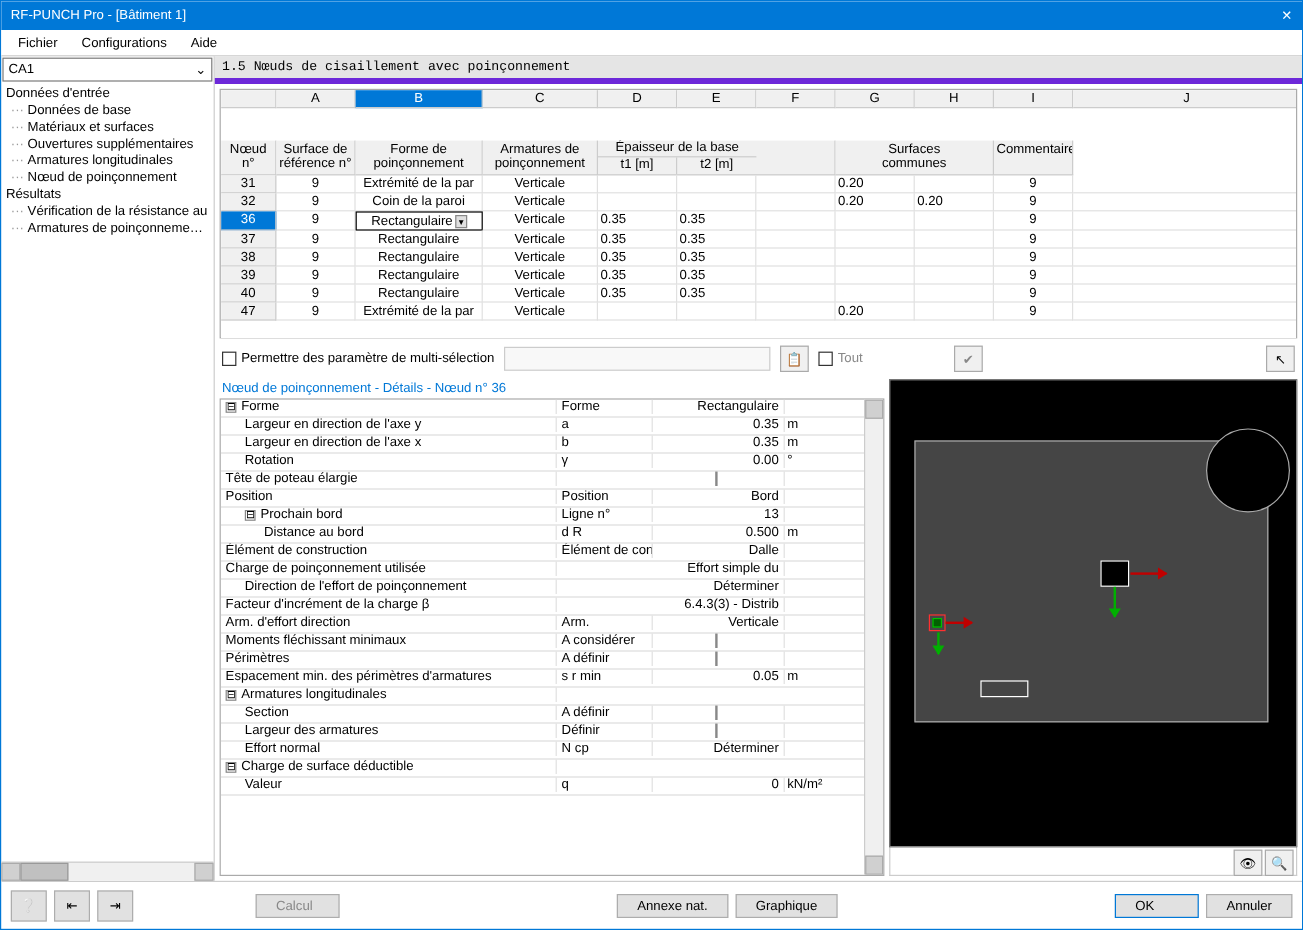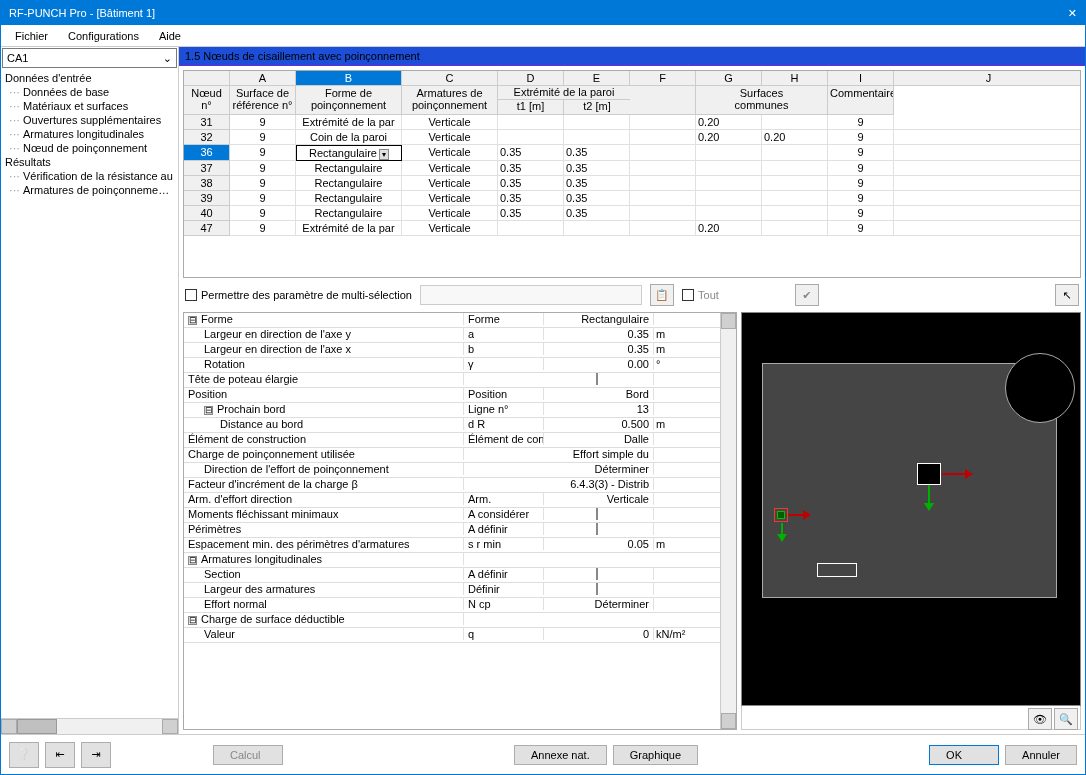--- a/index.html
+++ b/index.html
@@ -13,21 +13,21 @@
 .left-pane { width: 178px; border-right: 1px solid #ccc; display: flex; flex-direction: column; }
 .combo { border: 1px solid #7a7a7a; height: 20px; margin: 1px; display: flex; align-items: center; justify-content: space-between; padding: 0 4px; background: #fff; }
 .tree { flex: 1; padding: 2px 4px; overflow: hidden; }
 .tree-root { font-weight: normal; padding: 1px 0; }
 .tree-child { padding: 1px 0 1px 18px; position: relative; white-space: nowrap; overflow: hidden; text-overflow: ellipsis; }
 .tree-child::before { content: "···"; color: #999; position: absolute; left: 4px; }
 .hscroll { height: 16px; background: #f0f0f0; border-top: 1px solid #ccc; display: flex; }
 .hscroll .arrow { width: 16px; background: #d0d0d0; border: 1px solid #aaa; }
 .hscroll .thumb { width: 40px; background: #c0c0c0; border: 1px solid #999; }
 .right-pane { flex: 1; display: flex; flex-direction: column; min-width: 0; }
-.section-header { background: #1d4ed8; border-bottom: 1px solid #6d28d9; padding: 3px 6px; color: #000;}
+.section-header { background: #e5e5e5; border-bottom: 5px solid #6d28d9; padding: 3px 6px; color: #000; font-family: Liberation Mono, monospace;}
 .content-body { flex: 1; padding: 4px; display: flex; flex-direction: column; gap: 4px; overflow: hidden; }
 .grid1 { border: 1px solid #aaa; height: 208px; overflow: auto; background: #fff; }
 .grid { display: grid; grid-template-columns: 46px 66px 106px 96px 66px 66px 66px 66px 66px 66px 190px; }
 .gh { background: #f0f0f0; border-right: 1px solid #ccc; border-bottom: 1px solid #ccc; text-align: center; padding: 1px 2px; white-space: nowrap; overflow: hidden; }
 .gh.sel { background: #0078d7; color: #fff; }
 .gc { border-right: 1px solid #e0e0e0; border-bottom: 1px solid #e0e0e0; text-align: center; padding: 1px 2px; white-space: nowrap; overflow: hidden; }
 .gc.r { text-align: left; padding-right: 4px; }
 .gc.rh { background: #f0f0f0; border-right: 1px solid #ccc; border-bottom: 1px solid #ccc; }
 .gc.rh.sel { background: #0078d7; color: #fff; }
 .gc.active { border: 1px solid #000; }
@@ -121,31 +121,31 @@
             <div class="gh sel">B</div>
             <div class="gh ">C</div>
             <div class="gh ">D</div>
             <div class="gh ">E</div>
             <div class="gh ">F</div>
             <div class="gh ">G</div>
             <div class="gh ">H</div>
             <div class="gh ">I</div>
             <div class="gh ">J</div>
           </div>
-          <div class="grid" style="grid-template-columns: 46px 66px 106px 96px 198px 132px 66px 190px;">
+          <div class="grid" style="grid-template-columns: 46px 66px 106px 96px 198px 132px 66px 190px; margin-top: 27px;">
             <div class="gh" style="white-space:pre-line">Nœud
 n°</div>
 <div class="gh" style="white-space:pre-line">Surface de
 référence n°</div>
 <div class="gh" style="white-space:pre-line">Forme de
 poinçonnement</div>
 <div class="gh" style="white-space:pre-line">Armatures de
 poinçonnement</div>
 <div class="gh" style="padding:0;display:grid;grid-template-rows:14px 14px;grid-template-columns:66px 66px">
-  <div style="grid-column:span 2;border-bottom:1px solid #ccc">Extrémité de la paroi</div>
+  <div style="grid-column:span 2;border-bottom:1px solid #ccc">Épaisseur de la base</div>
   <div style="border-right:1px solid #ccc">t1 [m]</div>
               <div>t2 [m]</div>
 </div>
 <div class="gh" style="white-space:pre-line">Surfaces
 communes</div>
 <div class="gh" style="white-space:pre-line">Commentaire</div>
           </div>
         <div class="grid" id="grid-body">
             <div class="gc rh ">31</div>
             <div class="gc">9</div>
@@ -250,20 +250,21 @@
           <span>Tout</span>
         </label>
         <div style="width:60px"></div>
         <div class="icon-btn" style="color:#888">✔</div>
         <div style="flex:1"></div>
         <div class="icon-btn">↖</div>
       </div>
 
       <div class="lower-split">
         <div class="details-pane">
+          <div class="details-title">Nœud de poinçonnement - Détails - Nœud n° 36</div>
           <div class="details-grid">
             <div class="dg-body" id="dg-body">
                 <div class="dg-row">
     <div class="dg-c1 "><span class="exp">⊟</span>Forme</div>
     <div class="dg-c2">Forme</div>
     <div class="dg-c3">Rectangulaire</div>
     <div class="dg-c4"></div>
   </div>
                 <div class="dg-row">
     <div class="dg-c1 indent1">Largeur en direction de l'axe y</div>

